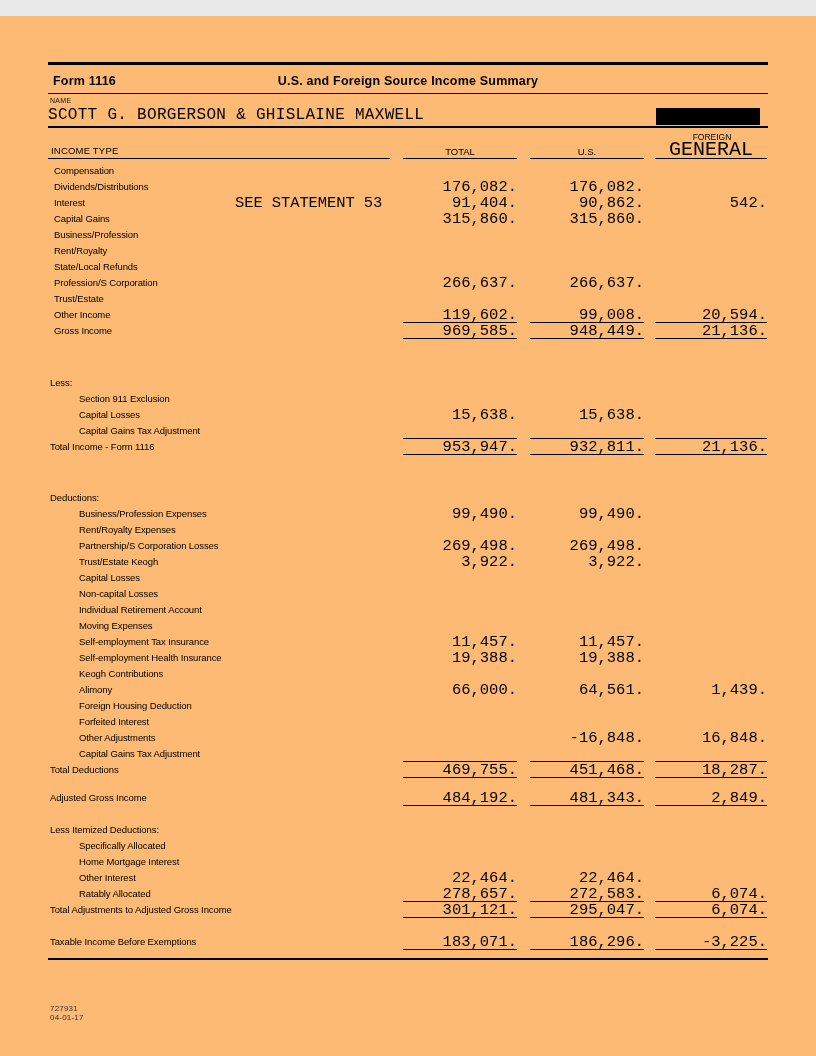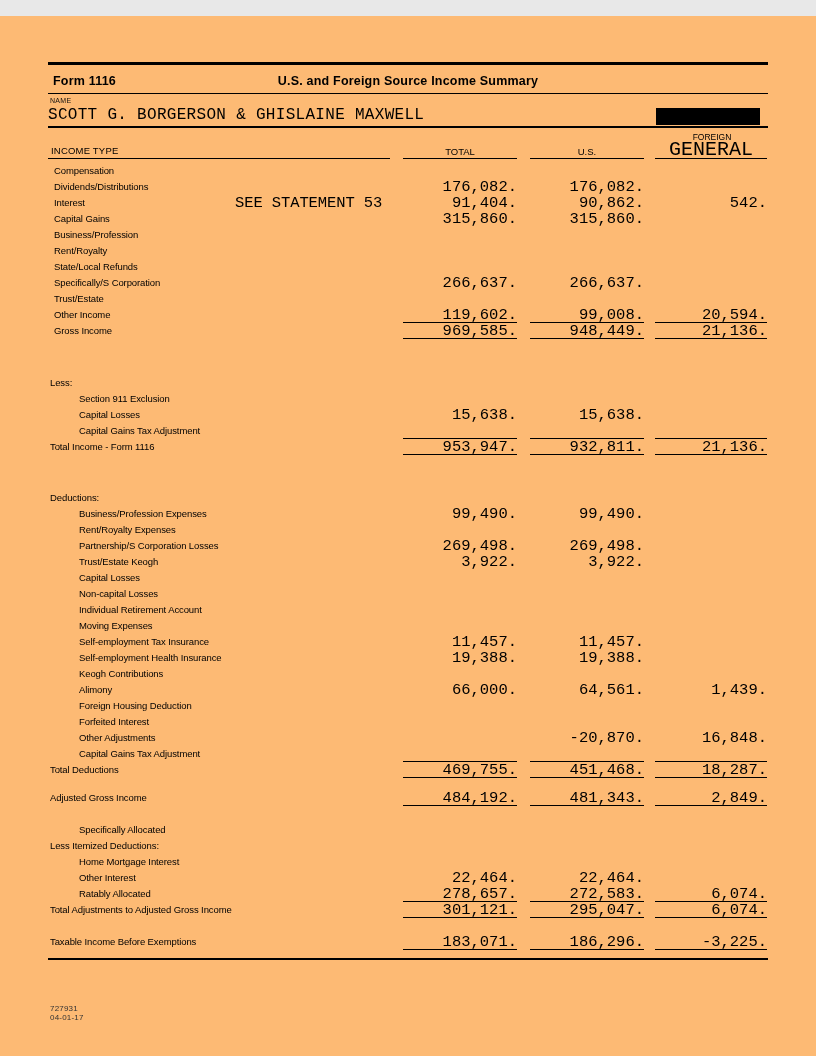--- a/index.html
+++ b/index.html
@@ -162,21 +162,21 @@
     <div class="lbl">
       <span class="lbl-text">State/Local Refunds</span>
       <span class="note"></span>
     </div>
     <div class="val total"></div>
     <div class="val us"></div>
     <div class="val foreign"></div>
   </div>
           <div class="row">
     <div class="lbl">
-      <span class="lbl-text">Specifically/S Corporation</span>
+      <span class="lbl-text">Profession/S Corporation</span>
       <span class="note"></span>
     </div>
     <div class="val total">266,637.</div>
     <div class="val us">266,637.</div>
     <div class="val foreign"></div>
   </div>
           <div class="row">
     <div class="lbl">
       <span class="lbl-text">Trust/Estate</span>
       <span class="note"></span>
@@ -388,21 +388,21 @@
     <div class="val total"></div>
     <div class="val us"></div>
     <div class="val foreign"></div>
   </div>
           <div class="row indent">
     <div class="lbl">
       <span class="lbl-text">Other Adjustments</span>
       <span class="note"></span>
     </div>
     <div class="val total"></div>
-    <div class="val us">-20,870.</div>
+    <div class="val us">-16,848.</div>
     <div class="val foreign">16,848.</div>
   </div>
           <div class="row indent rule">
     <div class="lbl">
       <span class="lbl-text">Capital Gains Tax Adjustment</span>
       <span class="note"></span>
     </div>
     <div class="val total"></div>
     <div class="val us"></div>
     <div class="val foreign"></div>
@@ -424,32 +424,32 @@
       <span class="lbl-text">Adjusted Gross Income</span>
       <span class="note"></span>
     </div>
     <div class="val total">484,192.</div>
     <div class="val us">481,343.</div>
     <div class="val foreign">2,849.</div>
   </div>
         </div>
       <div class="spacer-16"></div>
       <div>
+          <div class="row toprow">
+    <div class="lbl">
+      <span class="lbl-text">Less Itemized Deductions:</span>
+      <span class="note"></span>
+    </div>
+    <div class="val total"></div>
+    <div class="val us"></div>
+    <div class="val foreign"></div>
+  </div>
           <div class="row indent">
     <div class="lbl">
       <span class="lbl-text">Specifically Allocated</span>
-      <span class="note"></span>
-    </div>
-    <div class="val total"></div>
-    <div class="val us"></div>
-    <div class="val foreign"></div>
-  </div>
-          <div class="row toprow">
-    <div class="lbl">
-      <span class="lbl-text">Less Itemized Deductions:</span>
       <span class="note"></span>
     </div>
     <div class="val total"></div>
     <div class="val us"></div>
     <div class="val foreign"></div>
   </div>
           <div class="row indent">
     <div class="lbl">
       <span class="lbl-text">Home Mortgage Interest</span>
       <span class="note"></span>

